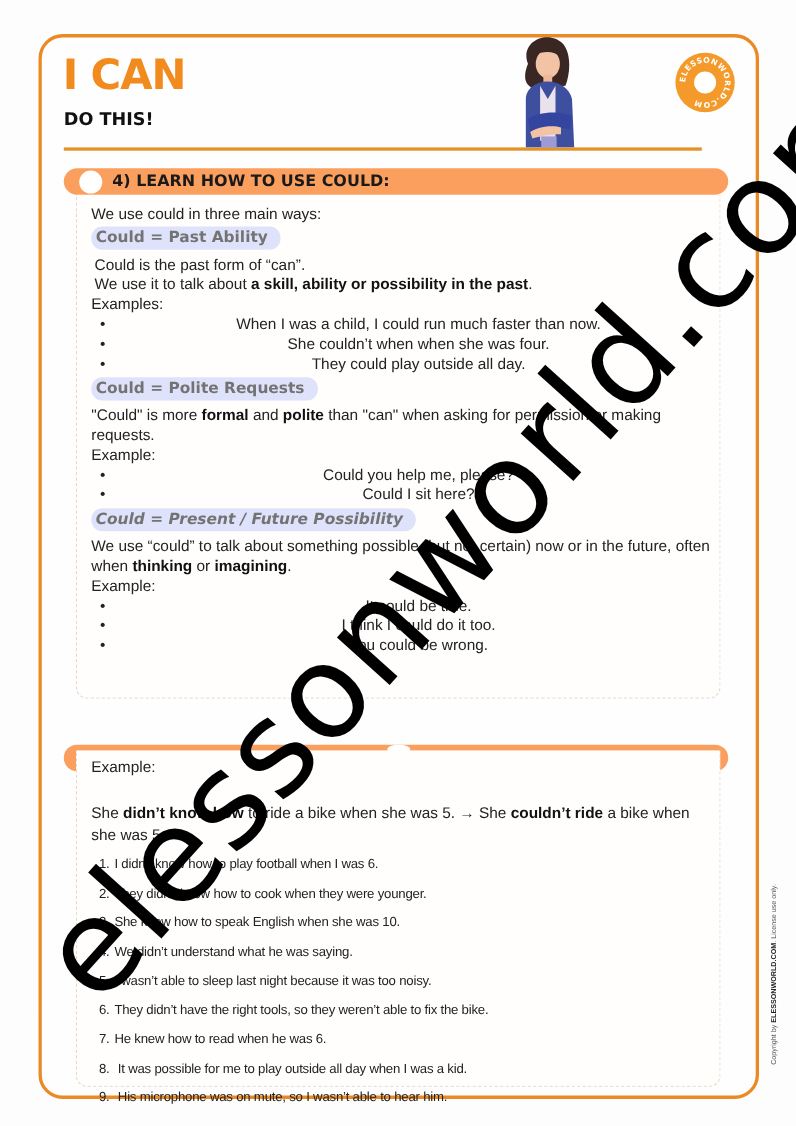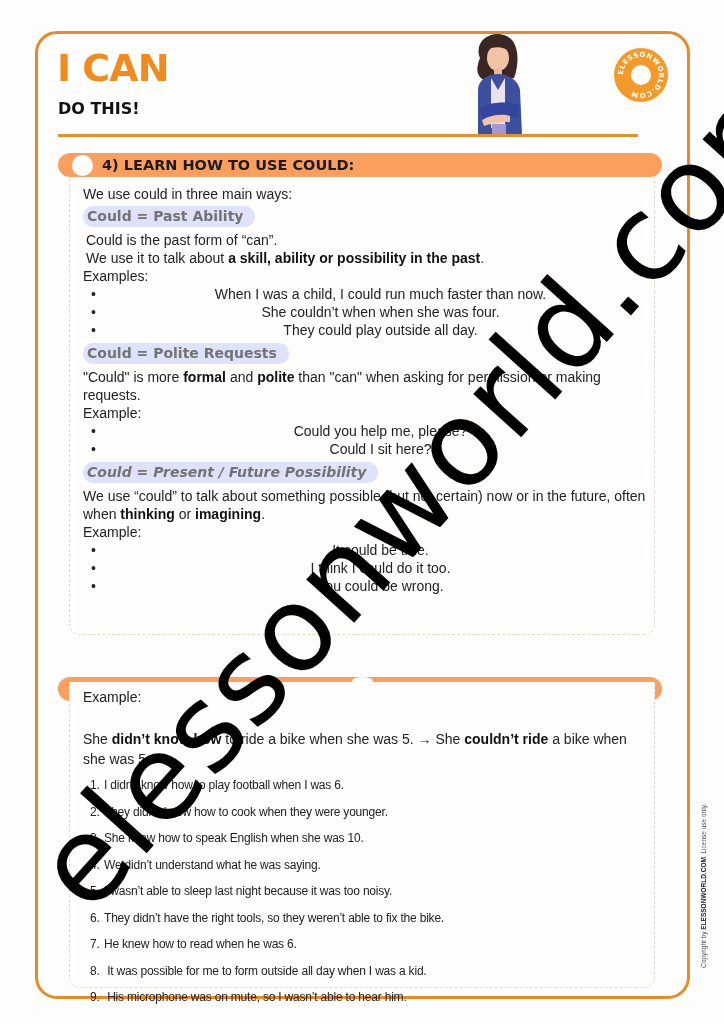--- a/index.html
+++ b/index.html
@@ -160,20 +160,20 @@
   <div>Example:</div>
   <div style="line-height:20px;margin-top:22px;"><span>She </span><b>didn’t know how</b><span> to ride a bike when she was 5. → She </span><b>couldn’t ride</b><span> a bike when she was 5.</span></div>
   <div class="ex-list" style="margin-top:6px; padding-left:7px;">
     <div class="item"><span class="num">1.</span><span>I didn’t know how to play football when I was 6.</span></div>
     <div class="item"><span class="num">2.</span><span>They didn’t know how to cook when they were younger.</span></div>
     <div class="item"><span class="num">3.</span><span>She knew how to speak English when she was 10.</span></div>
     <div class="item"><span class="num">4.</span><span>We didn’t understand what he was saying.</span></div>
     <div class="item"><span class="num">5.</span><span>I wasn’t able to sleep last night because it was too noisy.</span></div>
     <div class="item"><span class="num">6.</span><span>They didn’t have the right tools, so they weren’t able to fix the bike.</span></div>
     <div class="item"><span class="num">7.</span><span>He knew how to read when he was 6.</span></div>
-    <div class="item"><span class="num">8.</span><span> It was possible for me to form outside all day when I was a kid.</span></div>
+    <div class="item"><span class="num">8.</span><span> It was possible for me to play outside all day when I was a kid.</span></div>
     <div class="item"><span class="num">9.</span><span> His microphone was on mute, so I wasn’t able to hear him.</span></div>
   </div>
 </div>
 
 <div class="copyright"><span>Copyright by </span><b>ELESSONWORLD.COM</b><span>. License use only.</span></div>
 
 <div class="watermark">elessonworld.com</div>
 
 </body></html>

